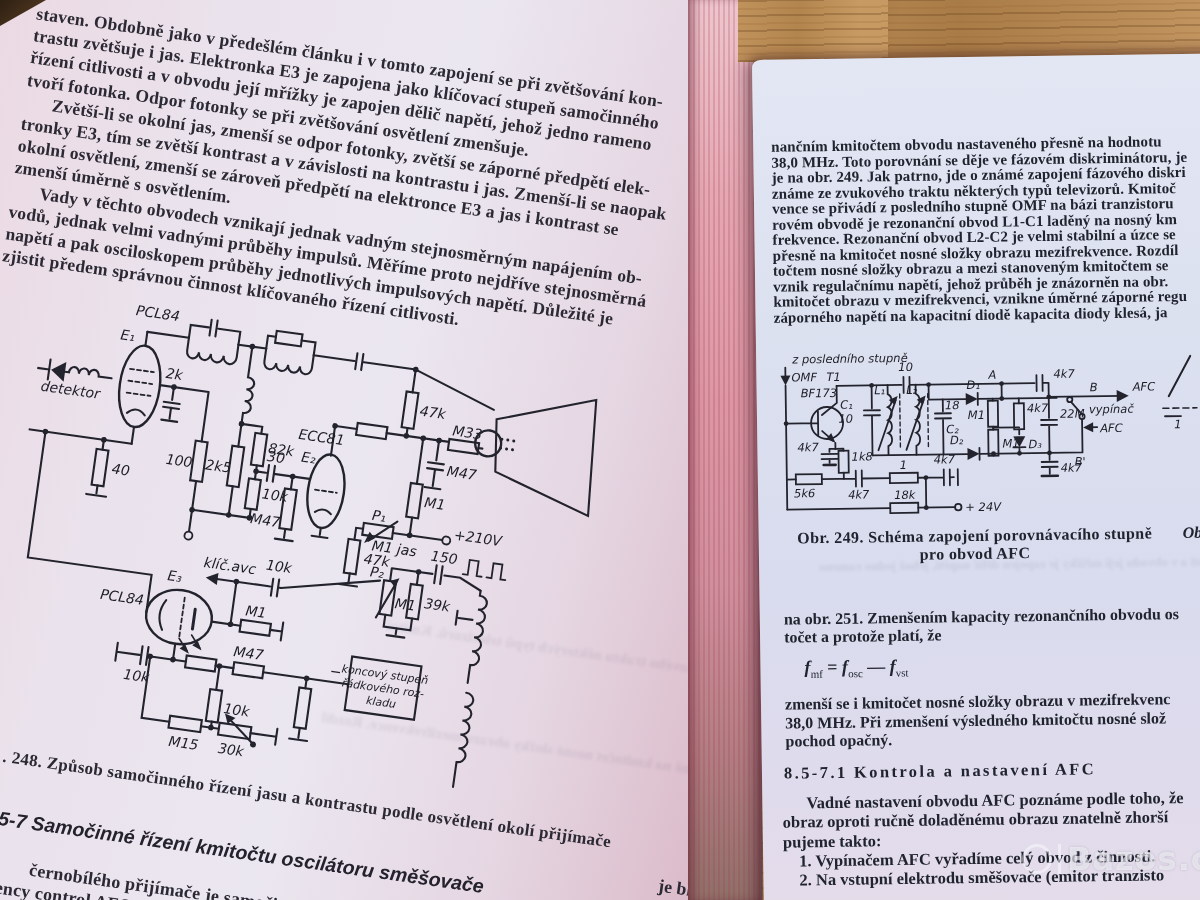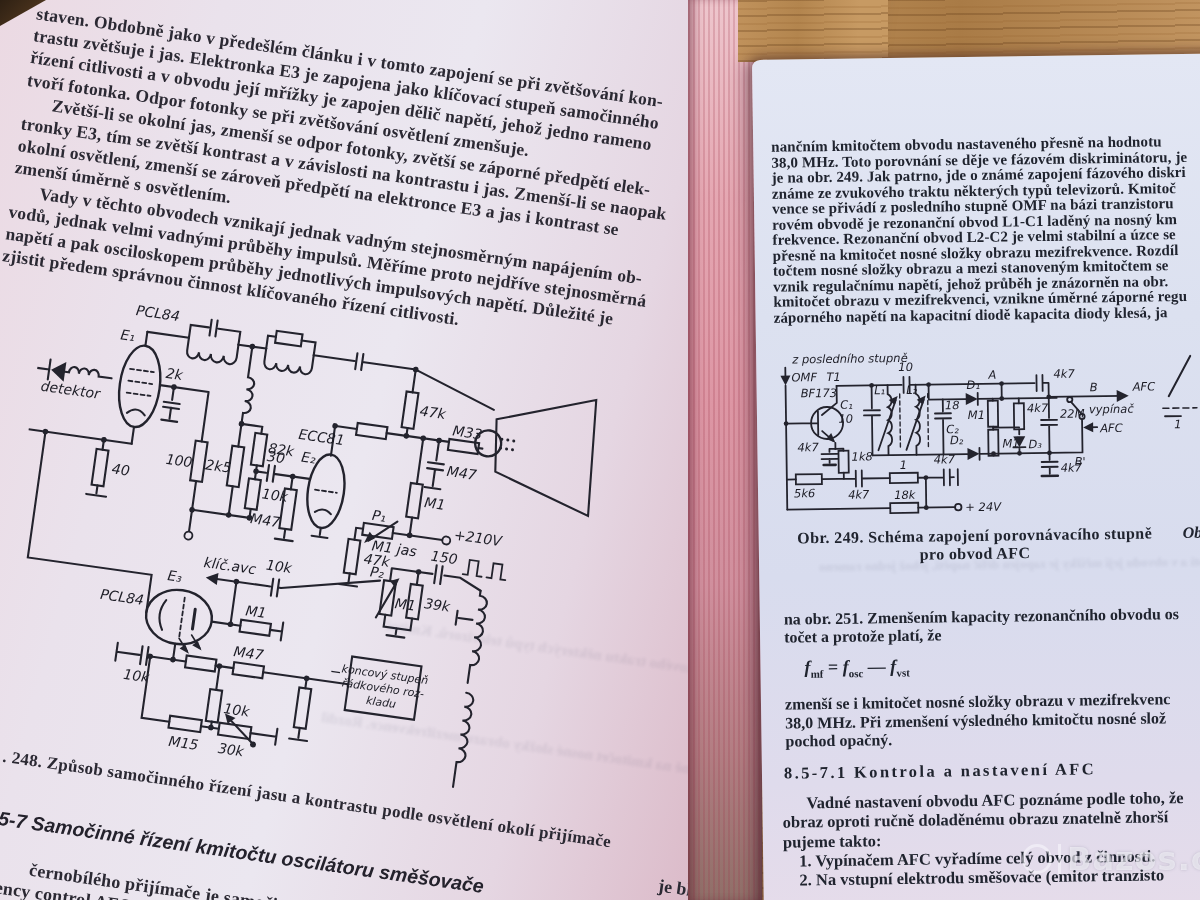--- a/index.html
+++ b/index.html
@@ -58,21 +58,21 @@
   .rp-para1{position:absolute;left:18px;top:80px}
   .rp-line{font-weight:bold;font-size:15px;line-height:15.5px;color:#20242f;
     white-space:nowrap;letter-spacing:.1px}
   .rp-caption{position:absolute;left:12px;top:470px;width:408px;text-align:center;
     font-weight:bold;font-size:16px;line-height:18px;color:#20242f;letter-spacing:.4px}
   .rp-cap-frag{position:absolute;left:424px;top:470px;font-weight:bold;font-style:italic;font-size:16px;color:#20242f}
   .rp-para2{position:absolute;left:24px;top:551px}
   .rp-line2{font-weight:bold;font-size:16px;line-height:17.5px;color:#20242f;white-space:nowrap}
   .rp-formula{position:absolute;left:44px;top:598px;font-size:18px;color:#20242f;font-weight:bold;white-space:nowrap}
   .rp-formula i{font-family:"Liberation Serif",serif}
-  .rp-formula sub{font-size:11px;font-weight:bold}
+  .rp-formula sub{font-size:11px;font-weight:normal}
   .rp-para3{position:absolute;left:24px;top:636px}
   .rp-para3 .rp-line2{line-height:18.7px}
   .rp-heading{position:absolute;left:22px;top:704px;font-weight:bold;font-size:16.5px;
     letter-spacing:2.4px;color:#20242f;white-space:nowrap}
   .rp-para4{position:absolute;left:20px;top:734px}
   .rp-para4 .rp-line2{line-height:19.3px;font-size:16.5px}
   .rp-line2.ind{padding-left:24px}
   .rp-line2.ind2{padding-left:16px}
   
   .fig{position:absolute}

